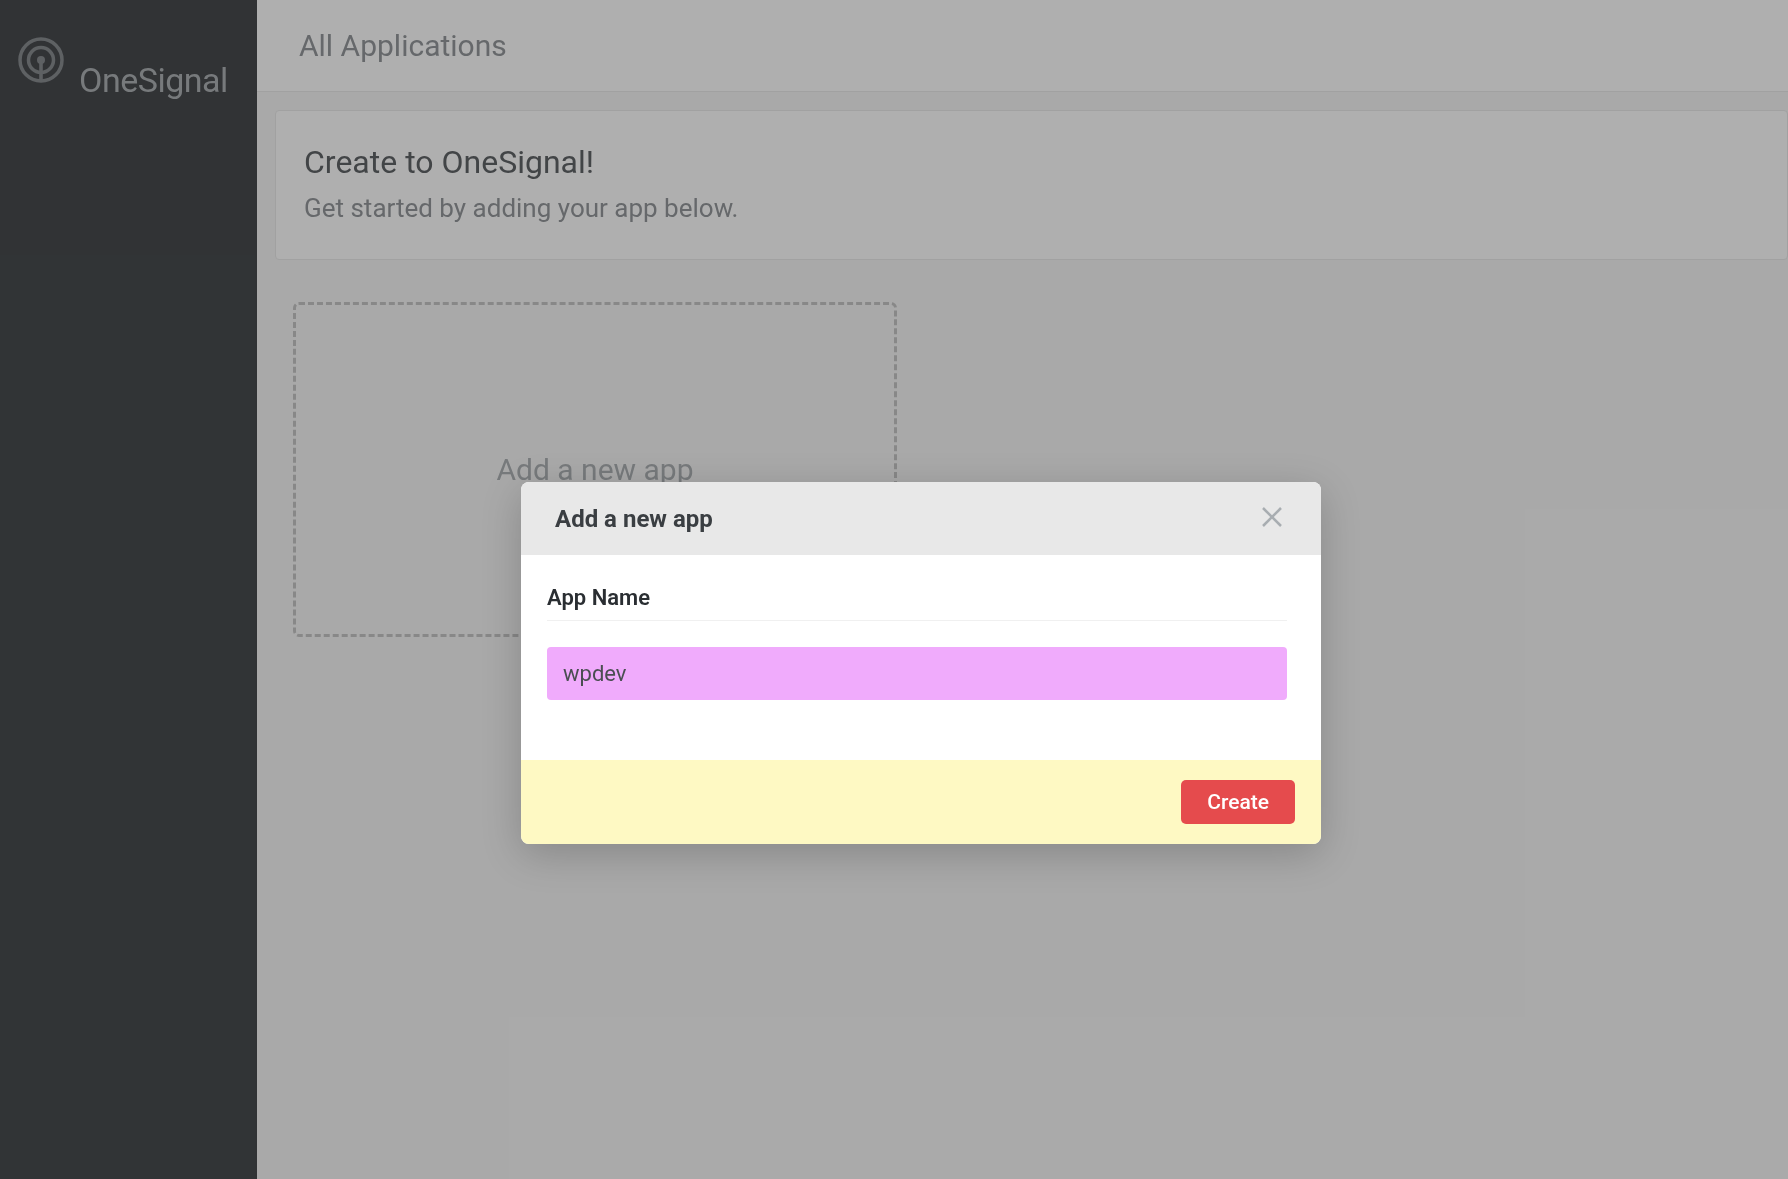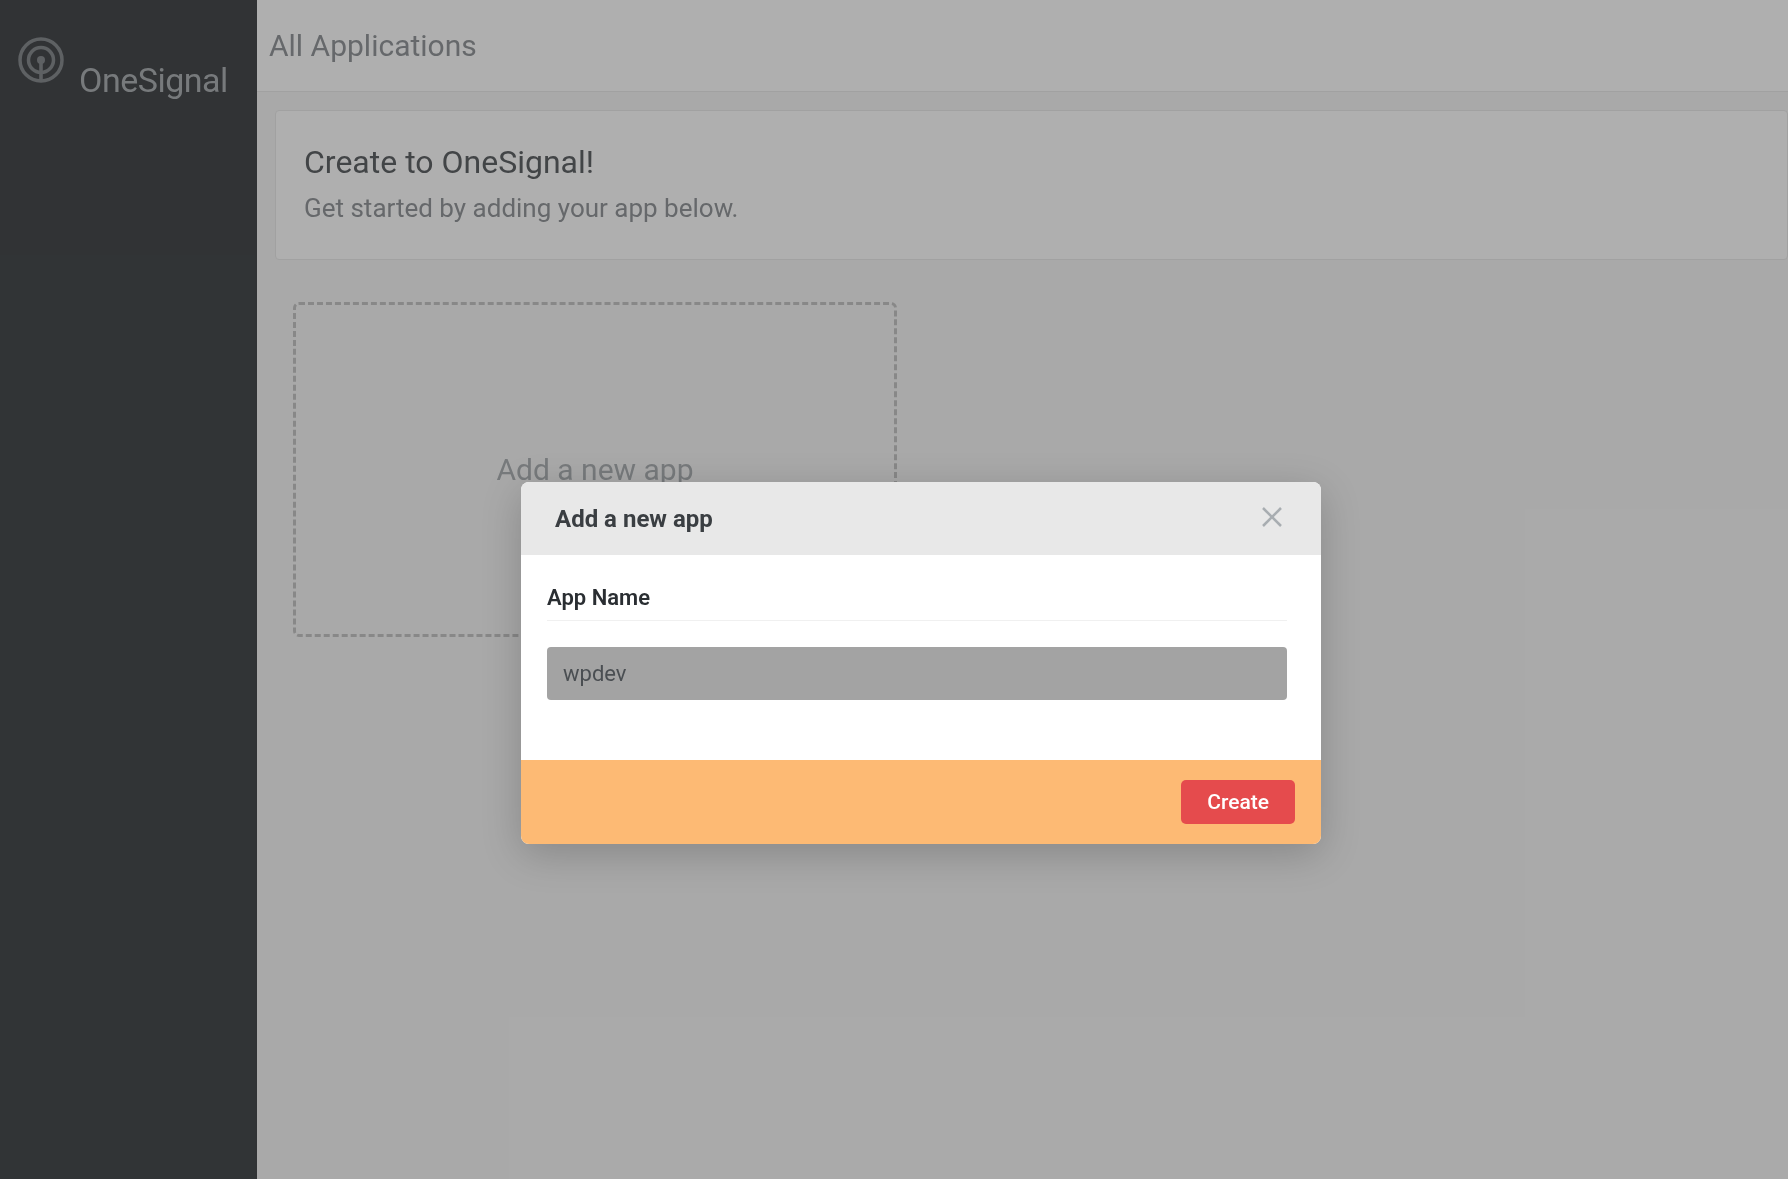--- a/index.html
+++ b/index.html
@@ -53,21 +53,21 @@
     
     .main {
       flex: 1;
       background: #f5f5f5;
       display: flex;
       flex-direction: column;
     }
     
     .header {
       background: #ffffff;
-      padding: 28px 12px;
+      padding: 28px 42px;
       border-bottom: 1px solid #e5e5e5;
     }
     
     .page-title {
       font-size: 30px;
       font-weight: 400;
       color: #7a7f83;
     }
     
     .content {
@@ -179,29 +179,29 @@
       display: block;
       padding-bottom: 10px;
       border-bottom: 1px solid #f0f0f0;
     }
     
     .text-input {
       width: 100%;
       padding: 14px 16px;
       font-size: 22px;
       color: #4a4e52;
-      background: #a3a3a3;
+      background: #f0abfc;
       border: none;
       border-radius: 4px;
       margin-top: 14px;
       font-family: inherit;
     }
     
     .modal-footer {
-      background: #fdba74;
+      background: #fef9c3;
       padding: 20px 26px;
       display: flex;
       justify-content: flex-end;
     }
     
     .create-button {
       background: #e54b4d;
       color: #ffffff;
       border: none;
       border-radius: 5px;

